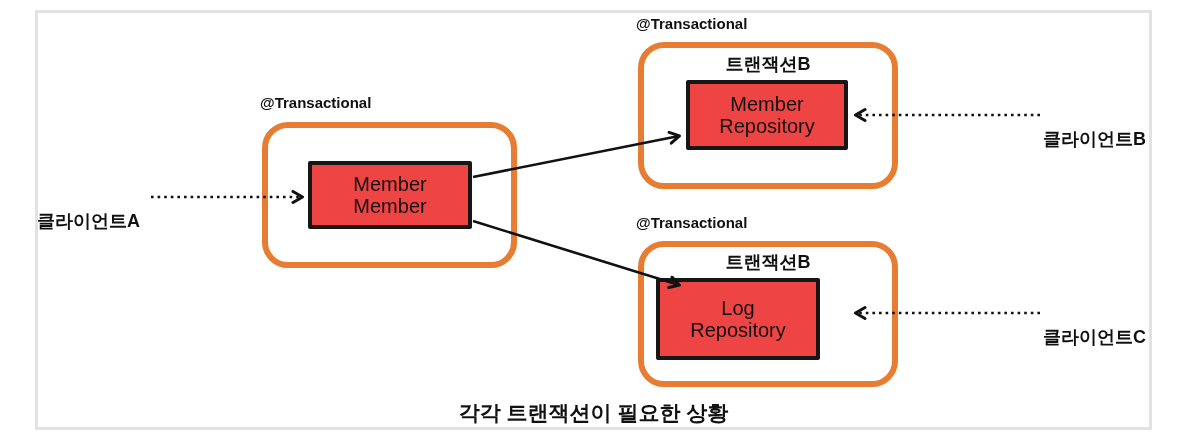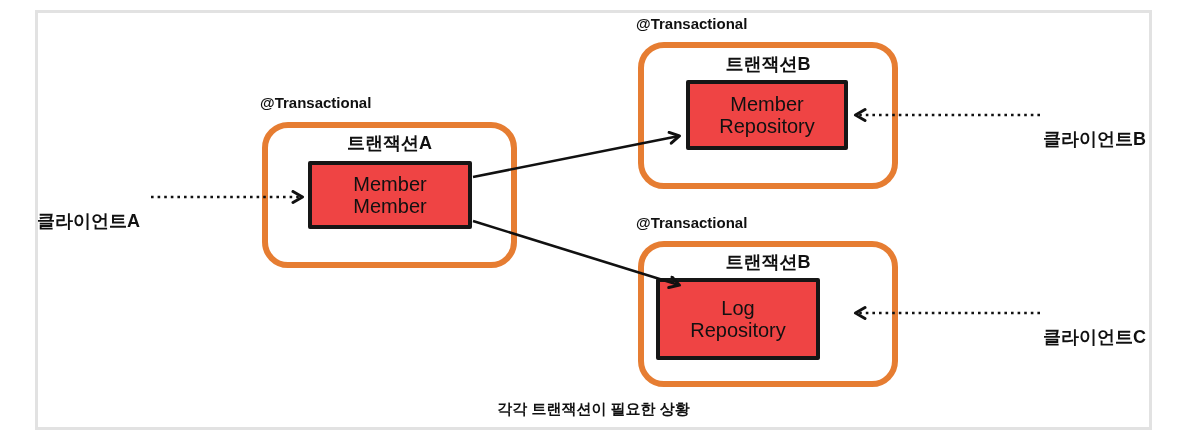--- a/index.html
+++ b/index.html
@@ -34,34 +34,33 @@
     border-radius:2px;
     background:#ef4444;
     display:flex;flex-direction:column;align-items:center;justify-content:center;
     font-size:20px;line-height:1.12;font-weight:normal;text-align:center;
   }
   .client-label{
     font-weight:bold;font-size:18px;line-height:1;white-space:nowrap;margin-top:23px;
   }
   .caption{
     position:absolute;left:35px;top:400px;width:1117px;
-    text-align:center;font-weight:bold;font-size:15px;line-height:1.2;
+    text-align:center;font-weight:bold;font-size:21px;line-height:1.2;
   }
   svg.overlay{position:absolute;left:0;top:0;width:1204px;height:448px;pointer-events:none;}
 </style>
 </head>
 <body>
 
 <div class="stage">
 
   <div class="frame"></div>
 
   <div class="abs annotation" style="left:260px;top:95px;">@Transactional</div>
   <div class="abs tx-group" style="left:262px;top:122px;width:255px;height:146px;"></div>
-  <div class="abs tx-label" style="left:262px;top:134px;width:255px;">트랜잭션A</div>
   <div class="abs node-box" style="left:308px;top:161px;width:164px;height:68px;">
     <span>Member</span>
     <span>Member</span>
   </div>
 
   <div class="abs annotation" style="left:636px;top:16px;">@Transactional</div>
   <div class="abs tx-group" style="left:638px;top:42px;width:260px;height:147px;"></div>
   <div class="abs tx-label" style="left:638px;top:55px;width:260px;">트랜잭션B</div>
   <div class="abs node-box" style="left:686px;top:80px;width:162px;height:70px;">
     <span>Member</span>

